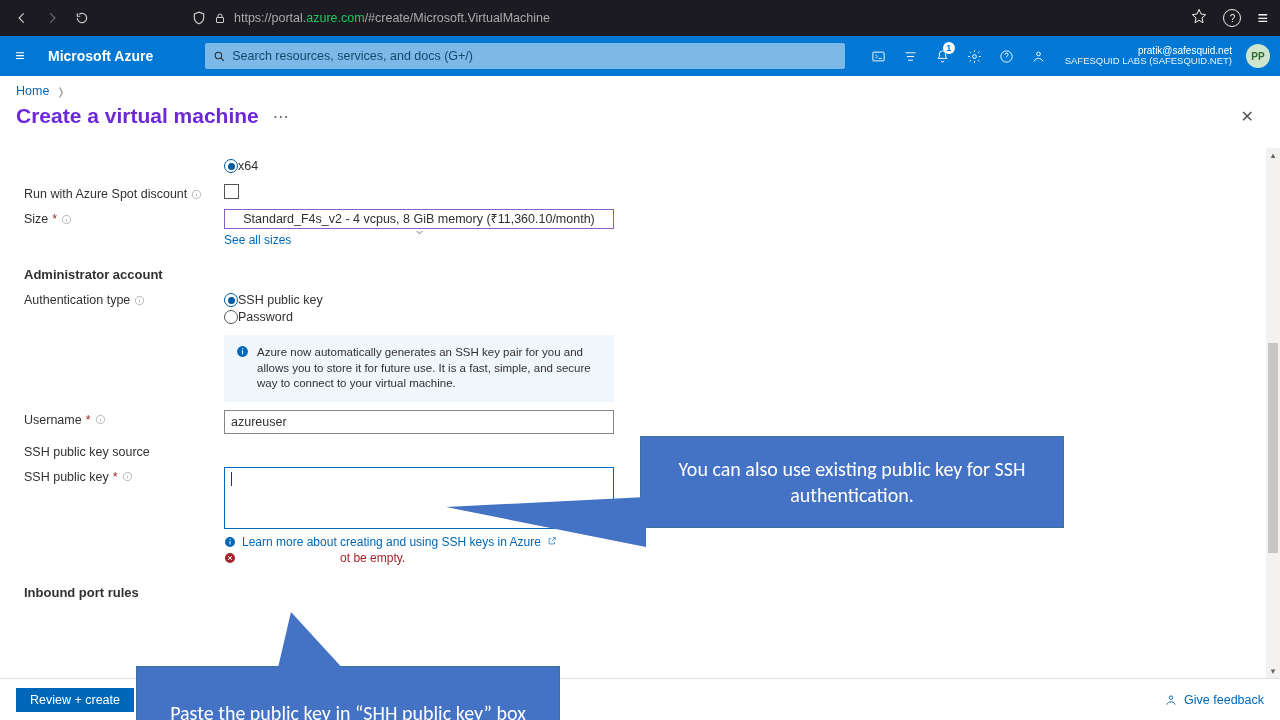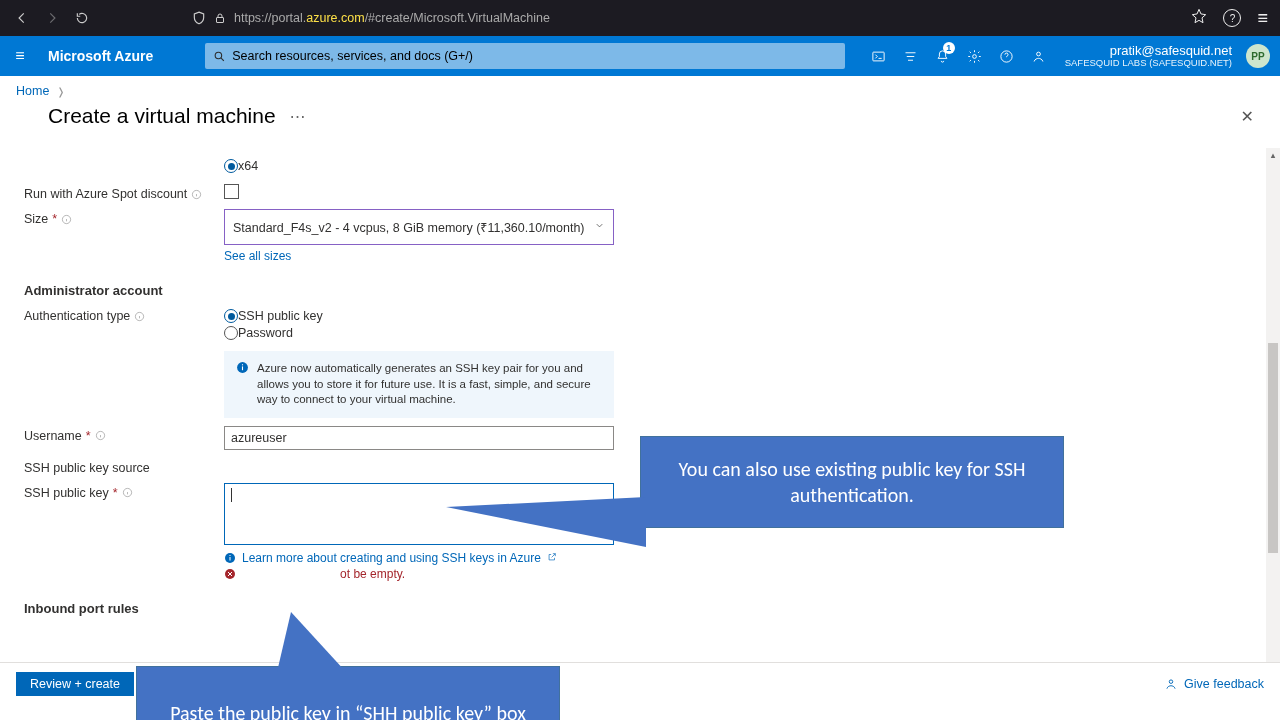--- a/index.html
+++ b/index.html
@@ -4,76 +4,76 @@
 <style>
   * { box-sizing: border-box; margin: 0; padding: 0; }
   html, body { width: 1280px; height: 720px; font-family: "Segoe UI", Arial, sans-serif; overflow: hidden; background:#fff; }
   
   .browser-bar { height:36px; background:#1c1b22; display:flex; align-items:center; padding:0 12px; color:#ccc; }
   .bb-icon { width:20px; height:20px; display:flex; align-items:center; justify-content:center; margin-right:10px; color:#f9f9fa; font-size:14px; }
   .bb-icon svg { width:14px; height:14px; stroke:#ccc; fill:none; stroke-width:2; }
   .addr { flex:1; display:flex; align-items:center; margin-left:90px; font-size:12.5px; }
   .addr .shield, .addr .lock { margin-right:8px; display:flex; }
   .addr .url { color:#aaa; }
-  .addr .url b { color:#fde047; font-weight:400;text-align:center;}
+  .addr .url b { color:#22c55e; font-weight:400;text-align:center;}
   .bb-right { margin-left:auto; display:flex; align-items:center; gap:16px; }
   .bb-right svg { width:16px; height:16px; stroke:#eee; fill:none; stroke-width:1.5; }
   .menu-btn { font-size:18px; color:#eee; }
   
   .az-top { height:40px; background:#0078d4; display:flex; align-items:center; color:#fff; font-size:13px; }
   .hamburger { width:40px; text-align:center; font-size:16px; }
   .az-brand { font-weight:600; font-size:14px; margin-left:8px; }
-  .az-search { flex:0 0 640px; margin-left:52px; height:26px; background:#7db9e8; border-radius:2px; display:flex; align-items:center; padding:0 8px; color:#000000; font-size:12.5px; }
+  .az-search { flex:0 0 640px; margin-left:52px; height:26px; background:#7db9e8; border-radius:2px; display:flex; align-items:center; padding:0 8px; color:#0c4a6e; font-size:12.5px; }
   .az-search svg { width:13px; height:13px; margin-right:6px; }
   .az-icons { margin-left:auto; display:flex; align-items:center; }
   .az-icons .ico { width:32px; height:40px; display:flex; align-items:center; justify-content:center; position:relative; }
   .az-icons svg { width:15px; height:15px; stroke:#fff; fill:none; stroke-width:1.5; }
   .badge { position:absolute; top:6px; right:4px; background:#fff; color:#0078d4; font-size:9px; border-radius:50%; width:12px; height:12px; display:flex; align-items:center; justify-content:center; font-weight:600;}
   .az-user { padding:0 10px; text-align:right; line-height:1.1; font-size:10.5px; }
-  .az-user .line1 { font-size:13px; }
+  .az-user .line1 { font-size:10px; }
   .az-user .line2 { font-size:9.5px; text-transform:uppercase; opacity:.9; }
   .avatar { width:24px; height:24px; border-radius:50%; background:#cde6cd; color:#2e6b2e; font-size:10px; font-weight:600; display:flex; align-items:center; justify-content:center; margin:0 10px 0 4px; }
   
   .content { position:relative; height:calc(720px - 36px - 40px); background:#fff; }
   .breadcrumb { padding:8px 16px 4px; font-size:12.5px; color:#0067b8; }
   .breadcrumb .sep { color:#999; margin-left:4px; font-size:10px;}
   .page-head { display:flex; align-items:center; padding:2px 16px 12px; }
-  .page-title { font-size:21px; font-weight:400; color:#000000;margin-left:32px; }
+  .page-title { font-size:21px; font-weight:700; color:#6d28d9; }
   .page-more { margin-left:14px; color:#666; font-size:16px; letter-spacing:1px; }
   .close-x { margin-left:auto; margin-right:10px; font-size:16px; color:#555; }
   
   .form-scroll { position:absolute; top:72px; left:0; right:14px; bottom:42px; overflow:hidden; padding:0 8px 0 24px; }
   .row { display:flex; align-items:flex-start; margin:8px 0; font-size:12.5px; color:#323130; }
   .lbl { width:200px; padding-top:3px; display:flex; align-items:center; gap:4px; }
   .lbl .req { color:#a4262c; }
   .info-ic { display:inline-flex; }
   .info-ic svg { width:11px; height:11px; stroke:#888; fill:none; stroke-width:1.3; }
   .ctl { width:390px; }
   .radio-opt { display:flex; align-items:center; gap:0; margin:3px 0; }
   .radio-opt .r { width:14px; height:14px; border:1px solid #555; border-radius:50%; display:flex; align-items:center; justify-content:center; }
   .radio-opt.checked .r { border-color:#005a9e; }
   .radio-opt.checked .r::after { content:""; width:7px; height:7px; border-radius:50%; background:#005a9e; }
   .checkbox { width:15px; height:15px; border:1px solid #555; background:#fff; }
-  .select { height:36px; border:1px solid #8a8886; display:flex; align-items:center; padding:0 8px; font-size:12.5px; justify-content:space-between; background:#fff; }
+  .select { height:20px; border:1px solid #8a8886; display:flex; align-items:center; padding:0 8px; font-size:12.5px; justify-content:space-between; background:#fff;flex-direction:column; }
   .select.purple { border-color:#8661c5; }
   .select .chev svg { width:11px; height:11px; stroke:#555; fill:none; stroke-width:1.8;}
   .link { color:#0067b8; font-size:12px; cursor:pointer; }
   .section-h { font-weight:600; font-size:13px; margin:20px 0 6px; color:#323130; }
   .info-box { background:#eff6fc; padding:10px 12px; font-size:11.5px; color:#323130; display:flex; gap:8px; line-height:1.35; }
   .info-box .ib-icon svg { width:13px; height:13px; fill:#0067b8; }
   .txt-input { height:24px; border:1px solid #8a8886; padding:0 6px; font-size:12.5px; display:flex; align-items:center; }
   .textarea { min-height:62px; border:1px solid #0067b8; padding:4px 6px; font-size:12.5px; background:#fff; position:relative; }
   .textarea .cursor { width:1px; height:14px; background:#333; display:inline-block; }
   .err-line { display:flex; align-items:center; gap:6px; font-size:12px; color:#a4262c; margin-top:2px; }
   .err-line svg { width:12px; height:12px; }
   .learn-line { display:flex; align-items:center; gap:6px; margin-top:6px; }
   .learn-line svg.first { width:12px; height:12px; fill:#0067b8;}
   .learn-line .ext svg { width:10px; height:10px; stroke:#0067b8; fill:none; stroke-width:1.6;}
   
-  .footer { position:absolute; left:0; right:0; bottom:16px; height:42px; border-top:1px solid #e1dfdd; display:flex; align-items:center; padding:0 16px; background:#fff;}
+  .footer { position:absolute; left:0; right:0; bottom:0; height:42px; border-top:1px solid #e1dfdd; display:flex; align-items:center; padding:0 16px; background:#fff;}
   .btn-primary { background:#0067b8; color:#fff; font-size:12.5px; padding:5px 14px; border:none; }
   .feedback { margin-left:auto; display:flex; align-items:center; gap:6px; color:#0067b8; font-size:12.5px; }
   .feedback svg { width:14px; height:14px; stroke:#0067b8; fill:none; stroke-width:1.6;}
   
   .scrollbar { position:absolute; right:0; top:72px; bottom:42px; width:14px; background:#f3f2f1; }
   .scrollbar .thumb { position:absolute; left:2px; right:2px; top:195px; height:210px; background:#c8c6c4; }
   .scrollbar .arrow { position:absolute; left:0; right:0; height:14px; display:flex; align-items:center; justify-content:center; font-size:9px; color:#666;}
   .scrollbar .arrow.up { top:0;} .scrollbar .arrow.down { bottom:0;}
   
   .callout { position:absolute; background:#4472c4; color:#fff; border:1.5px solid #41719c; font-family:"Calibri","Segoe UI",sans-serif; text-align:center; padding:14px 18px; display:flex; align-items:center; justify-content:center; line-height:1.3; }

